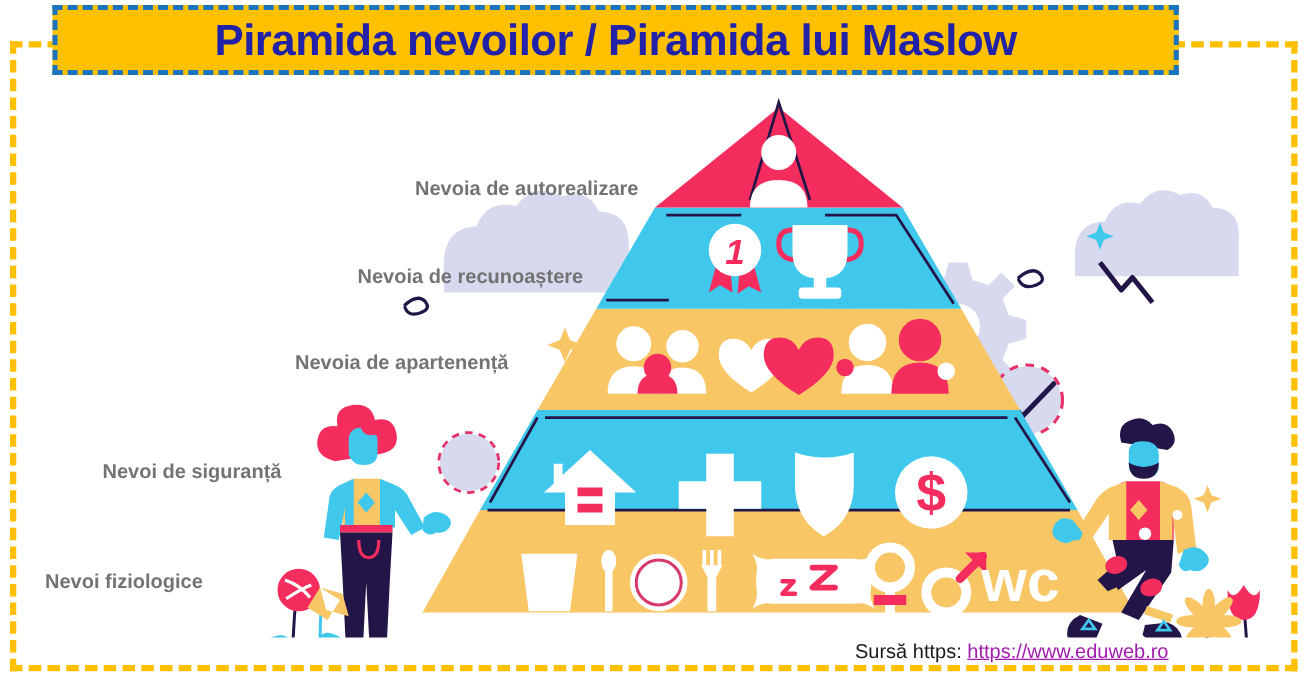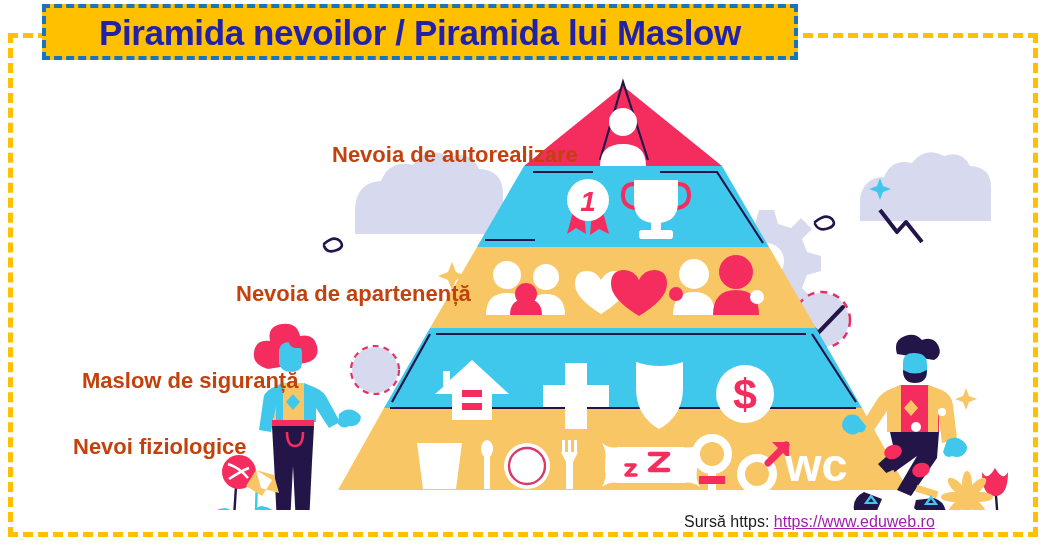--- a/index.html
+++ b/index.html
@@ -30,21 +30,21 @@
     border: 5px dashed #FFC000;
     box-sizing: border-box;
     pointer-events: none;
   }
 
   
   #title-box {
     position: absolute;
     left: 42px;
     top: 4px;
-    width: 756px;
+    width: 901px;
     height: 56px;
     background: #FFC000;
     border: 4px dashed #1A73BD;
     box-sizing: border-box;
     display: flex;
     align-items: center;
     justify-content: center;
     z-index: 40;
   }
   #title-text {
@@ -62,32 +62,32 @@
     left: 0;
     top: 60px;
     width: 1046px;
     height: 450px;
   }
   #stage svg { display: block; }
 
   
   .lvl-label {
     position: absolute;
-    font-size: 22px;
+    font-size: 16px;
     font-weight: bold;
-    color: #c2410c;
+    color: #737373;
     white-space: nowrap;
     z-index: 30;
     line-height: 1;
   }
   #label-self     { left: 332px; top: 144px; }
   #label-esteem   { left: 286px; top: 214px; }
   #label-belong   { left: 236px; top: 283px; }
   #label-safety   { left:  82px; top: 370px; }
-  #label-physio   { left:  36px; top: 436px; margin-left: 37px; }
+  #label-physio   { left:  36px; top: 458px; }
 
   
   #credit {
     position: absolute;
     left: 684px;
     top: 513px;
     font-size: 16px;
     color: #1a1a1a;
     white-space: nowrap;
     z-index: 30;
@@ -335,22 +335,23 @@
           <ellipse cx="957" cy="447" rx="5" ry="12" transform="rotate(45 957 447)"></ellipse>
         </g>
         <path fill="#40C8EC" d="M975 462 q-15 4 -13 16 q2 11 13 7 q10-4 8 -15 q-1-7 -8 -8 z"></path>
       </g>
 
       <line x1="190" y1="489" x2="1010" y2="489" stroke="#241549" stroke-width="3"></line>
     </svg>
   </div>
 
   <div class="lvl-label" id="label-self">Nevoia de autorealizare</div>
+  <div class="lvl-label" id="label-esteem">Nevoia de recunoaștere</div>
   <div class="lvl-label" id="label-belong">Nevoia de apartenență</div>
-  <div class="lvl-label" id="label-safety">Maslow de siguranță</div>
+  <div class="lvl-label" id="label-safety">Nevoi de siguranță</div>
   <div class="lvl-label" id="label-physio">Nevoi fiziologice</div>
 
   <div id="title-box">
     <span id="title-text">Piramida nevoilor / Piramida lui Maslow</span>
   </div>
 
   <div id="credit">
     <span>Sursă https: </span><a id="credit-link" href="#">https://www.eduweb.ro</a>
   </div>
 

